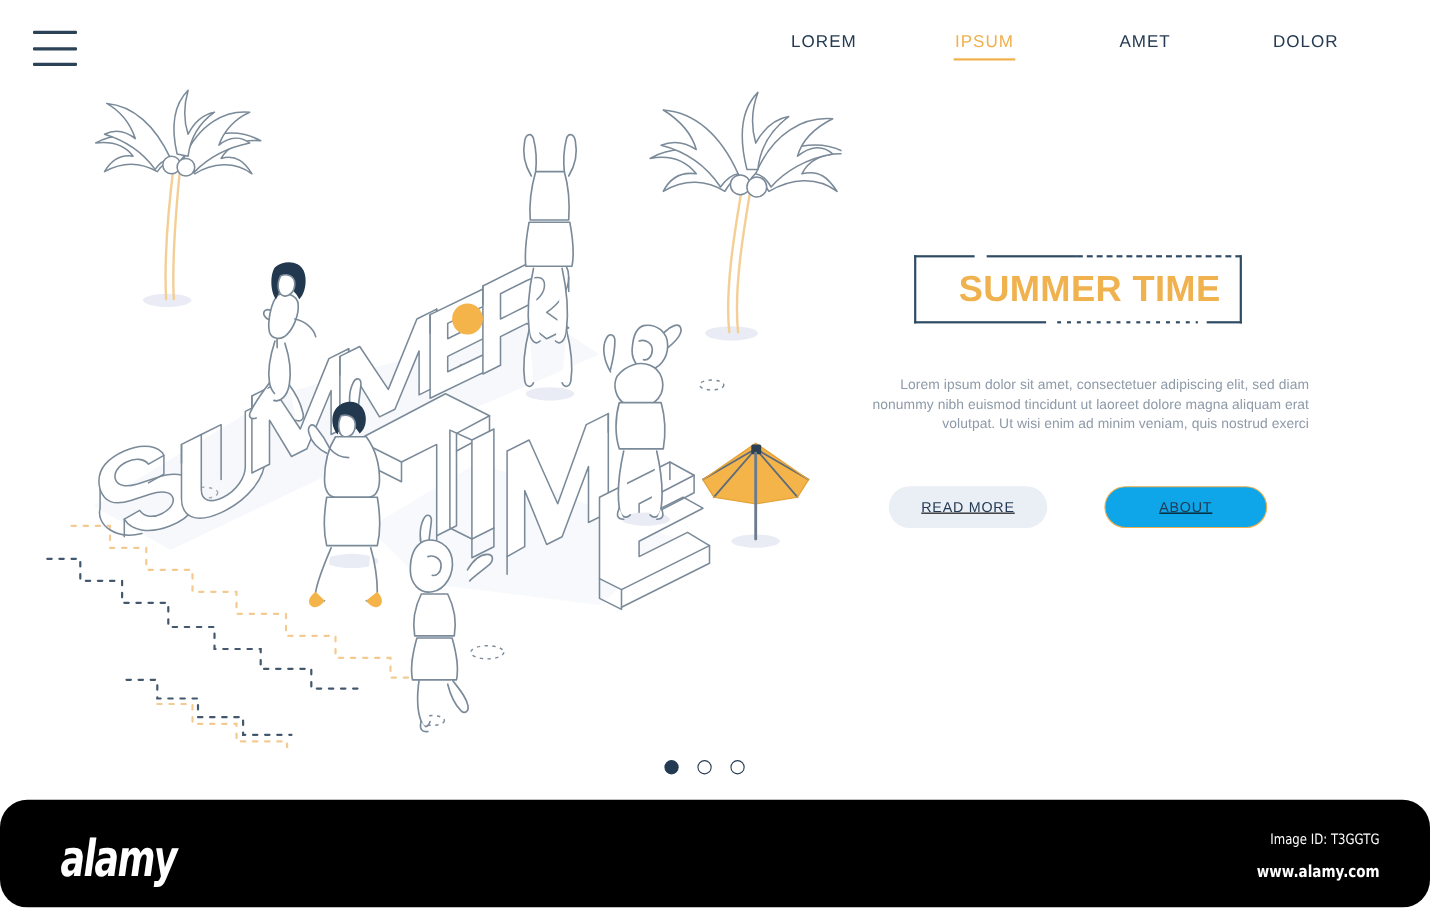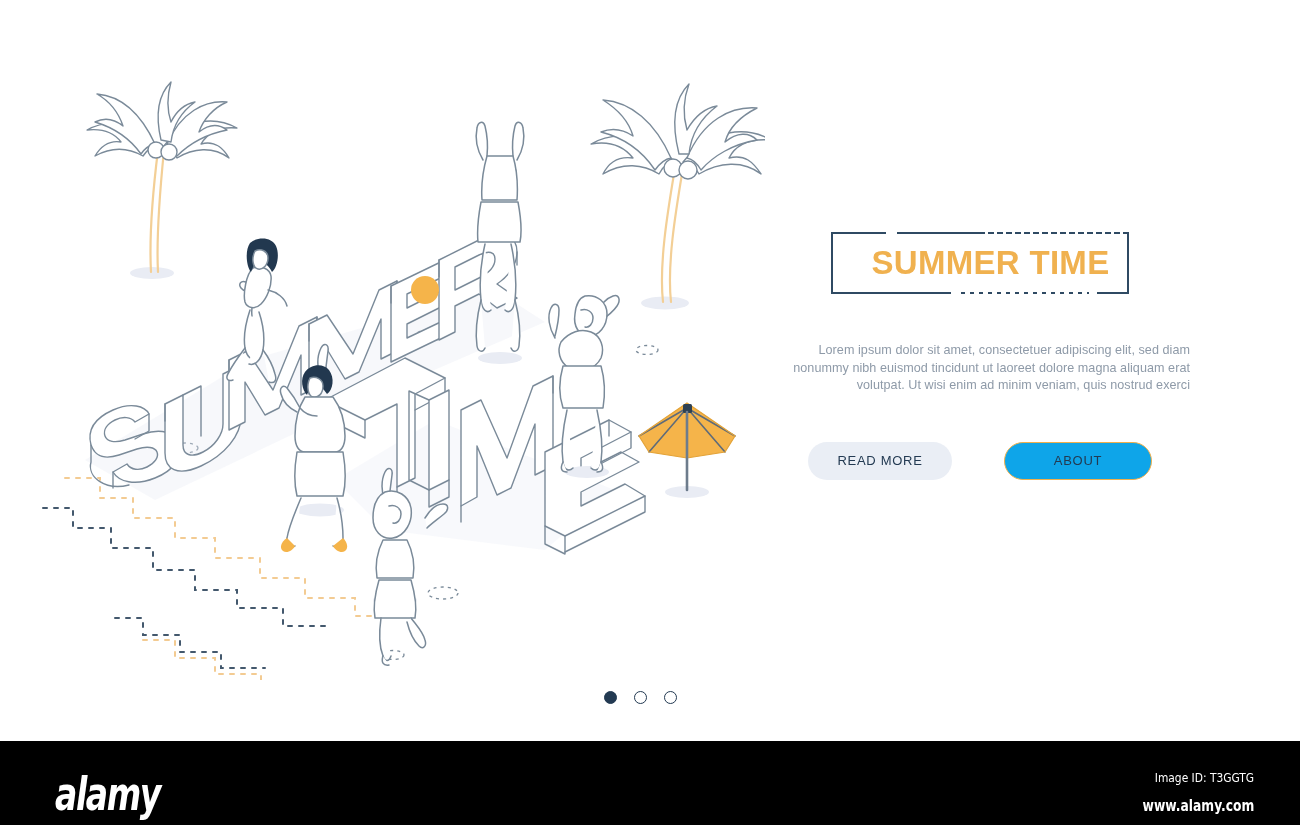--- a/index.html
+++ b/index.html
@@ -117,20 +117,21 @@
     font-size: 12.6px;
     line-height: 17.5px;
     color: #8e9aa8;
     letter-spacing: 0.05px;
   }
   #cta-row {
     margin-top: 47px;
     display: flex;
     justify-content: center;
     gap: 52px;
+    text-decoration: underline;
   }
   .btn {
     font-size: 13px;
     letter-spacing: 0.7px;
     border-radius: 24px;
     padding: 0 26px;
     height: 38px;
     line-height: 38px;
     cursor: pointer;
     text-align: center;
@@ -169,22 +170,23 @@
   #illustration {
     position: absolute;
     left: 25px; top: 60px;
     width: 740px; height: 620px;
   }
 
   
   #watermark {
     position: absolute;
     left: 0; bottom: 0;
-    width: 1300px; height: 84px;
+    width: 1300px; height: 98px;
     background: #000000;
+    border-radius: 25px;
   }
   #wm-logo {
     position: absolute;
     left: 55px; top: 26px;
     font-family: "DejaVu Sans", sans-serif;
     font-size: 46px;
     font-weight: bold;
     font-style: italic;
     color: #ffffff;
     letter-spacing: -2px;
@@ -211,20 +213,35 @@
     transform: scaleX(0.82);
     transform-origin: right center;
     white-space: nowrap;
   }
 </style>
 </head>
 <body>
 
 <div id="page">
 
+  <div id="header">
+
+    <div id="hamburger">
+      <span></span>
+      <span></span>
+      <span></span>
+    </div>
+
+    <nav id="nav">
+      <a class="nav-item">LOREM</a>
+      <a class="nav-item active">IPSUM</a>
+      <a class="nav-item">AMET</a>
+      <a class="nav-item">DOLOR</a>
+    </nav>
+  </div>
 
   <div id="illustration">
     <svg width="740" height="620" viewBox="0 0 740 620" xmlns="http://www.w3.org/2000/svg">
       <defs>
         <style>
           .ln  { fill:none; stroke:#7a8a99; stroke-width:1.4; stroke-linejoin:round; stroke-linecap:round; }
           .lnf { fill:#ffffff; stroke:#7a8a99; stroke-width:1.4; stroke-linejoin:round; stroke-linecap:round; }
           .sh  { fill:#e9ecf4; stroke:none; }
           .or  { fill:#f5b44a; stroke:none; }
           .orl { fill:#f5b44a; stroke:#dfa03c; stroke-width:1; }

